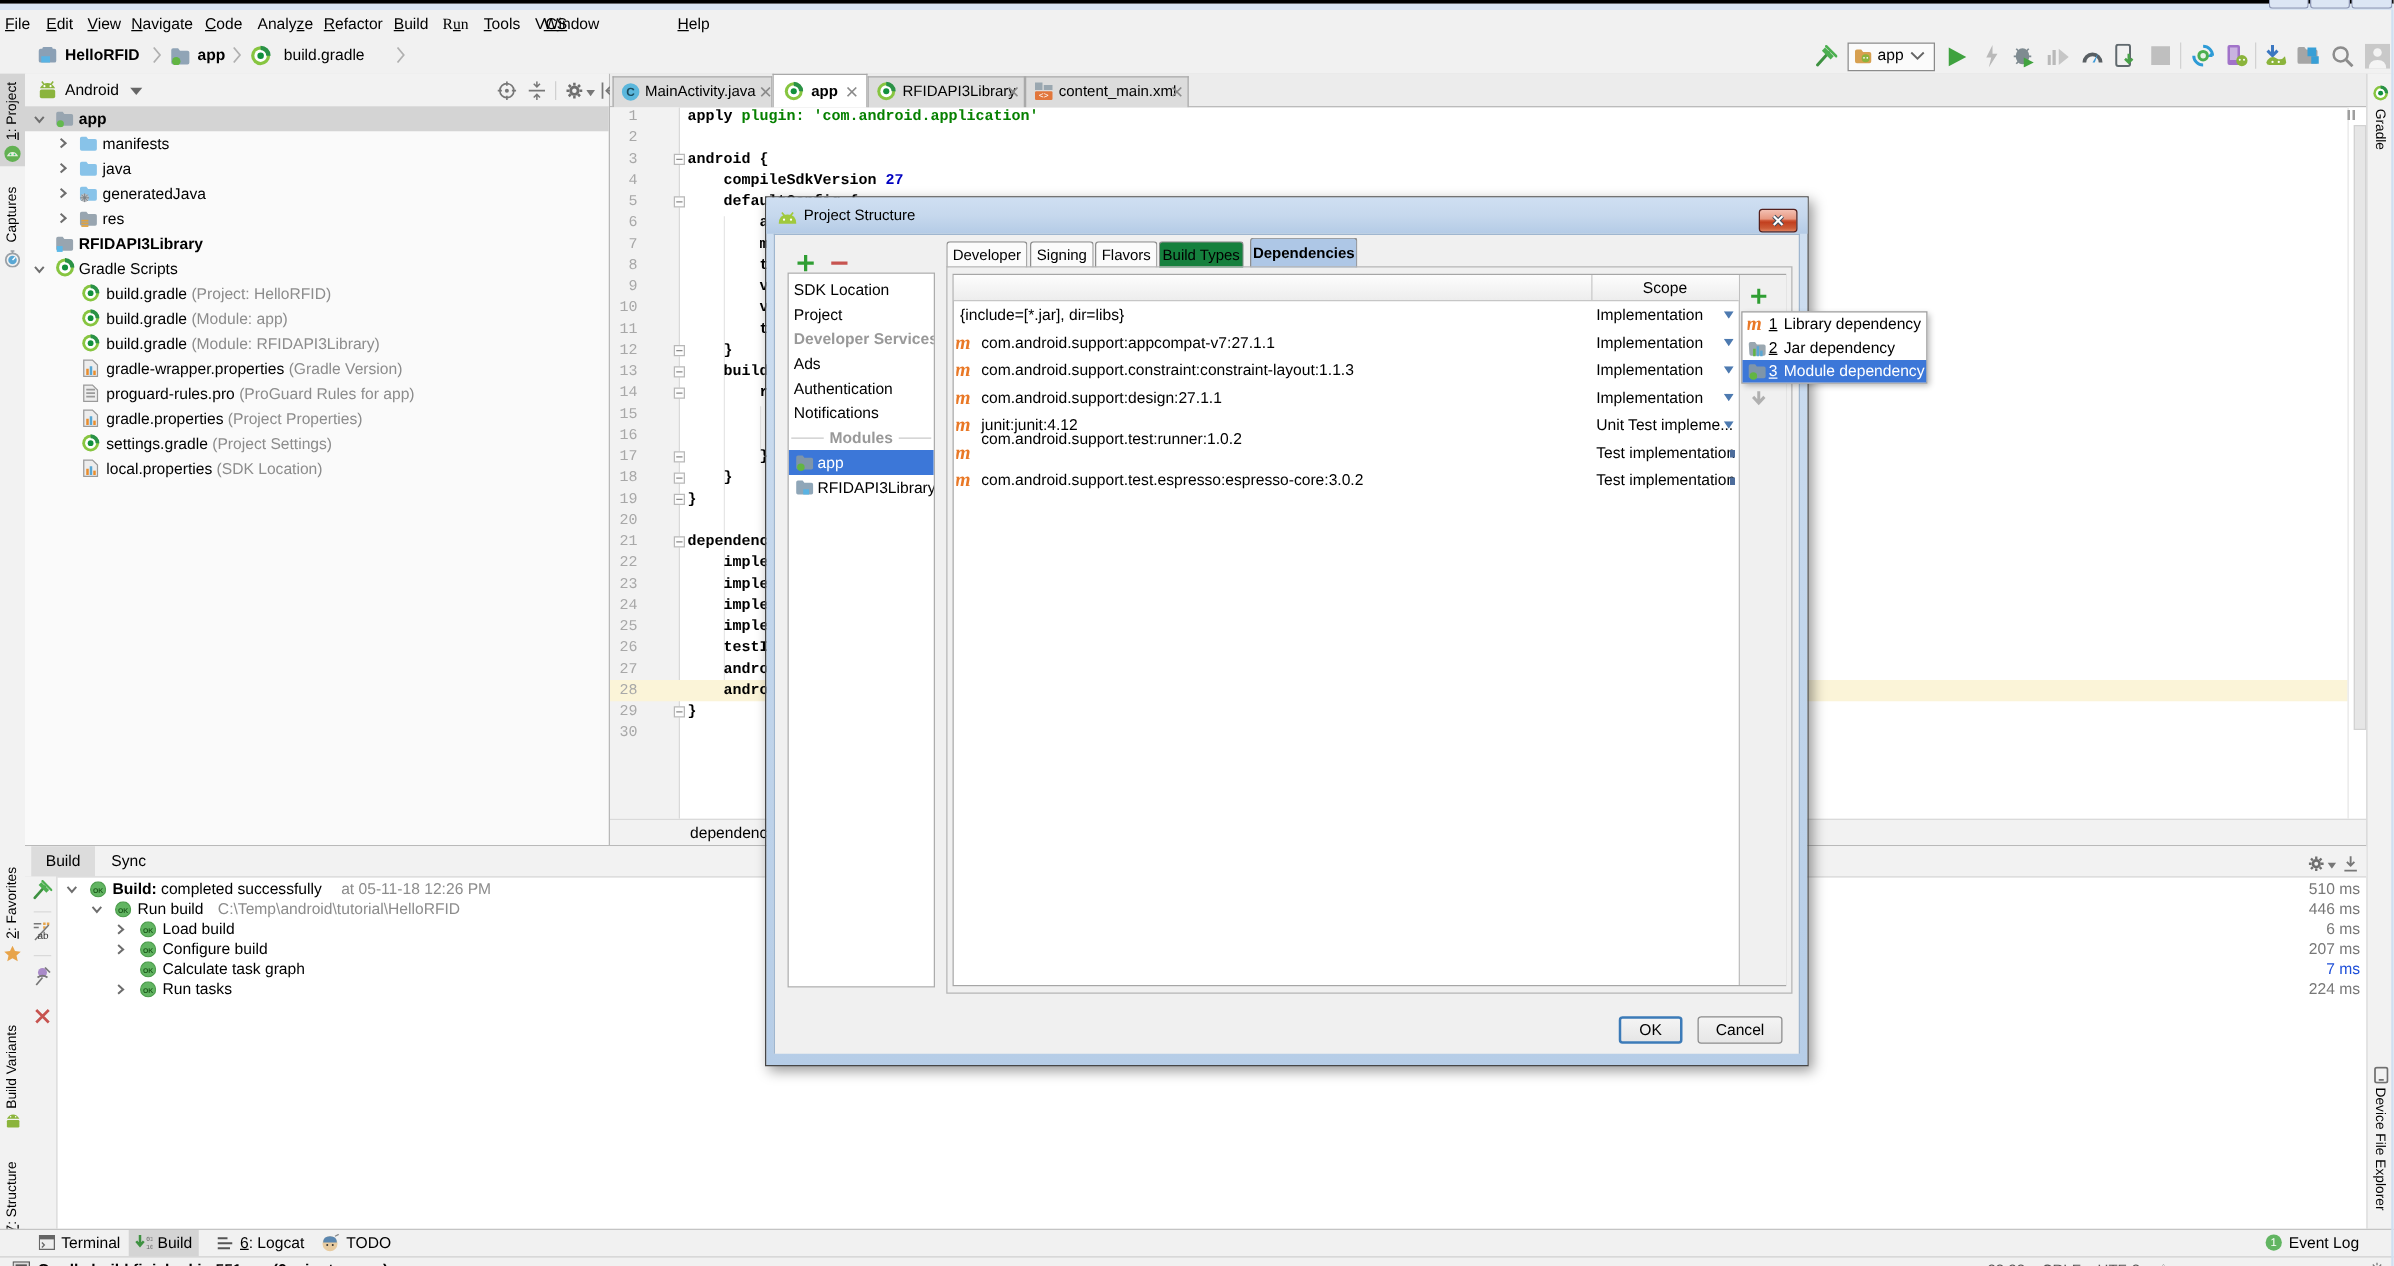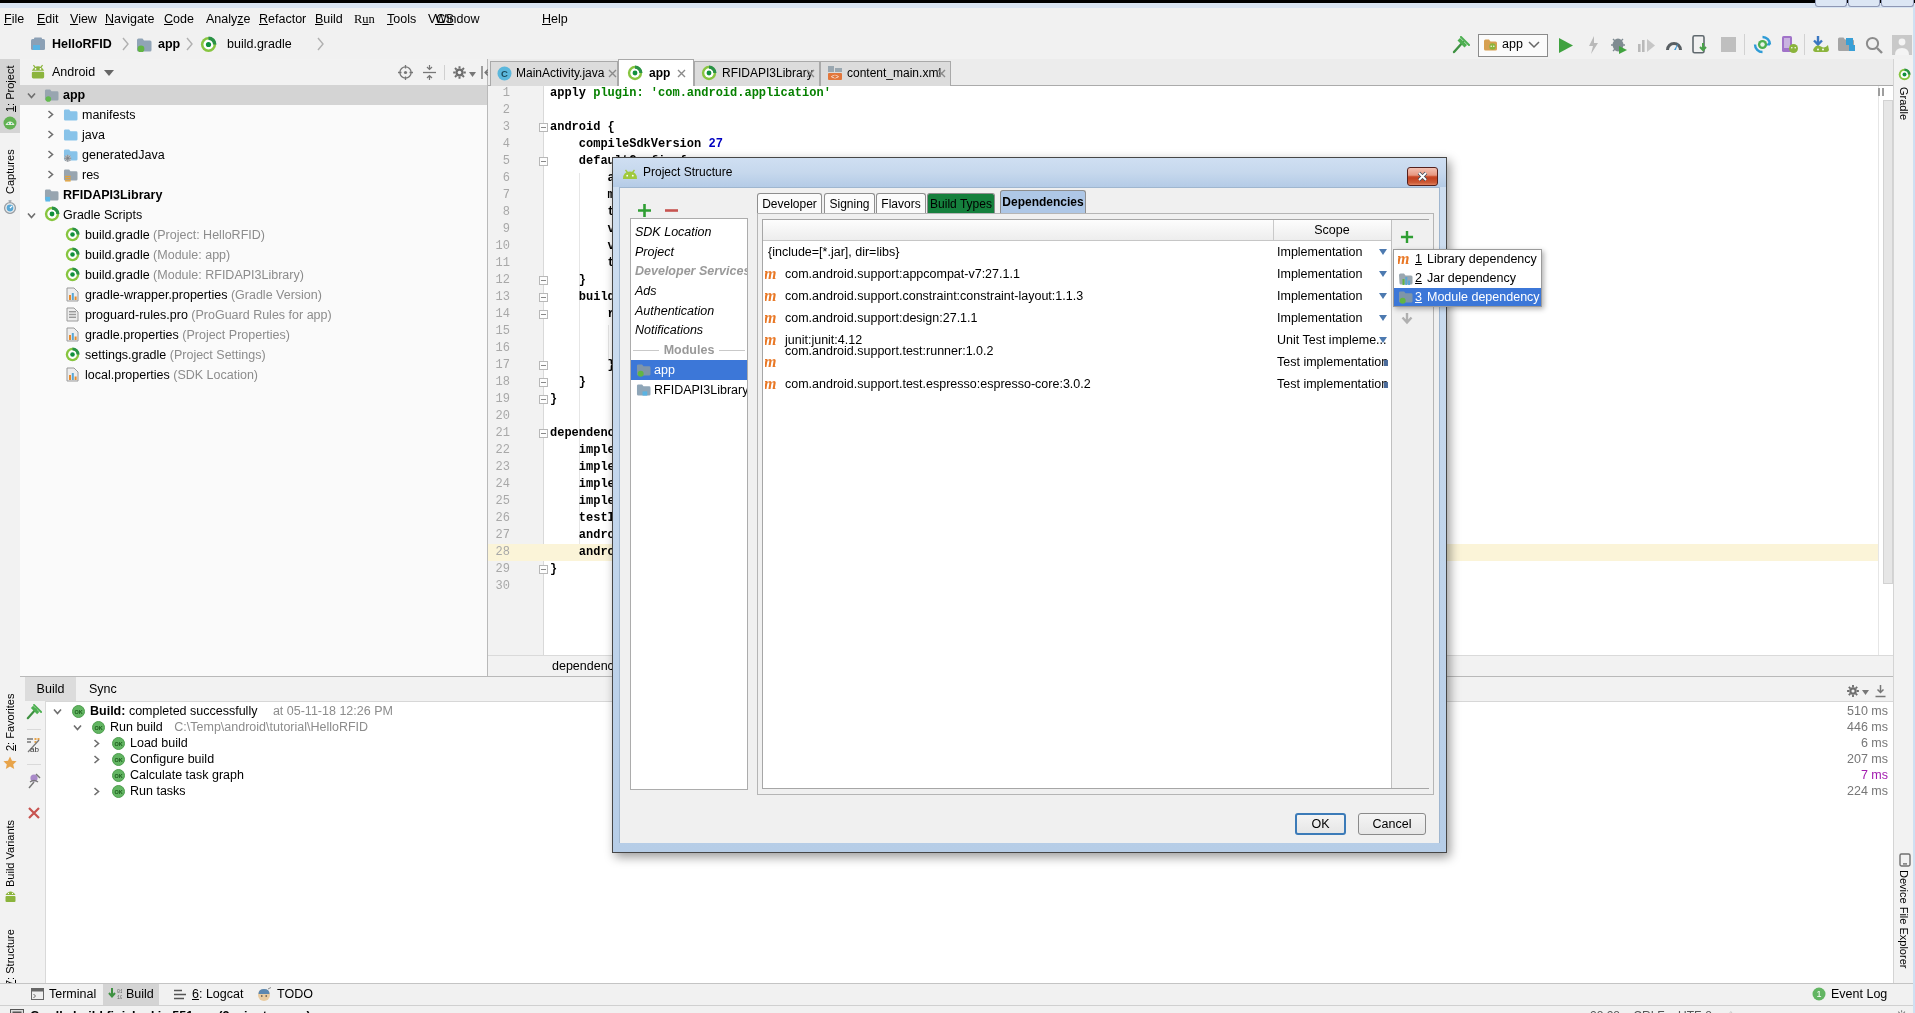--- a/index.html
+++ b/index.html
@@ -654,21 +654,21 @@
         <svg class="abs" style="left:112px;top:785px" width="13" height="13" viewBox="0 0 13 13">
           <circle cx="6.5" cy="6.5" r="6" fill="#62b562"></circle>
           <circle cx="6.5" cy="6.5" r="6" fill="none" stroke="#4e9e4e" stroke-width="1"></circle>
           <text x="6.5" y="9" font-size="5.5" font-weight="bold" fill="#1d5c1d" text-anchor="middle" font-family="Liberation Sans">OK</text>
         </svg>
         <div class="row" style="left:130px;top:783px;height:16px;line-height:16px;">Run tasks</div>
         <div class="abs" style="left:1788px;top:703px;width:100px;height:16px;line-height:16px;text-align:right;color:#777;">510 ms</div>
         <div class="abs" style="left:1788px;top:719px;width:100px;height:16px;line-height:16px;text-align:right;color:#777;">446 ms</div>
         <div class="abs" style="left:1788px;top:735px;width:100px;height:16px;line-height:16px;text-align:right;color:#777;">6 ms</div>
         <div class="abs" style="left:1788px;top:751px;width:100px;height:16px;line-height:16px;text-align:right;color:#777;">207 ms</div>
-        <div class="abs" style="left:1788px;top:767px;width:100px;height:16px;line-height:16px;text-align:right;color:#a21caf;">7 ms</div>
+        <div class="abs" style="left:1788px;top:767px;width:100px;height:16px;line-height:16px;text-align:right;color:#1d4ed8;">7 ms</div>
         <div class="abs" style="left:1788px;top:783px;width:100px;height:16px;line-height:16px;text-align:right;color:#777;">224 ms</div>
       </div>
 
 </div>
 
 <div class="abs" style="left:0;top:983px;width:1915px;height:22px;background:#f1f1f1;border-top:1px solid #c4c4c4;"></div>
 <div id="statusbar" style="font-size:12.5px;">
 <svg class="abs" style="left:31px;top:988px;" width="13" height="12" viewBox="0 0 13 12">
         <rect x="0.5" y="0.5" width="12" height="11" fill="#eee" stroke="#666" stroke-width="1"></rect>
         <rect x="0.5" y="0.5" width="12" height="3" fill="#666"></rect>
@@ -738,21 +738,21 @@
       </svg>
 
 <svg class="abs" style="left:637px;top:203px;" width="15" height="15" viewBox="0 0 15 15">
         <path d="M7.5 1 L7.5 14 M1 7.5 L14 7.5" stroke="#2f9e33" stroke-width="2.6"></path>
       </svg>
 <svg class="abs" style="left:664px;top:203px;" width="15" height="15" viewBox="0 0 15 15">
         <path d="M1 7.5 L14 7.5" stroke="#c75450" stroke-width="2.6"></path>
       </svg>
 
 <div class="abs" style="left:630px;top:218px;width:118px;height:572px;background:#ffffff;border:1px solid #acacac;box-sizing:border-box;font-size:12.5px;white-space:nowrap;overflow:hidden;">
-  <div style="padding:3px 0 0 4px;font-style:italic;">
+  <div style="padding:3px 0 0 4px;">
     <div style="height:20px;line-height:20px;">SDK Location</div>
     <div style="height:20px;line-height:20px;">Project</div>
     <div style="height:19px;line-height:19px;color:#999;font-weight:bold;">Developer Services</div>
     <div style="height:20px;line-height:20px;">Ads</div>
     <div style="height:20px;line-height:20px;">Authentication</div>
     <div style="height:19px;line-height:19px;">Notifications</div>
   </div>
   <div style="height:20px;line-height:20px;color:#999;font-weight:bold;text-align:center;position:relative;">
     <div style="position:absolute;left:2px;top:10px;width:26px;height:1px;background:#c9c9c9;"></div>Modules<div style="position:absolute;right:2px;top:10px;width:26px;height:1px;background:#c9c9c9;"></div>
   </div>

